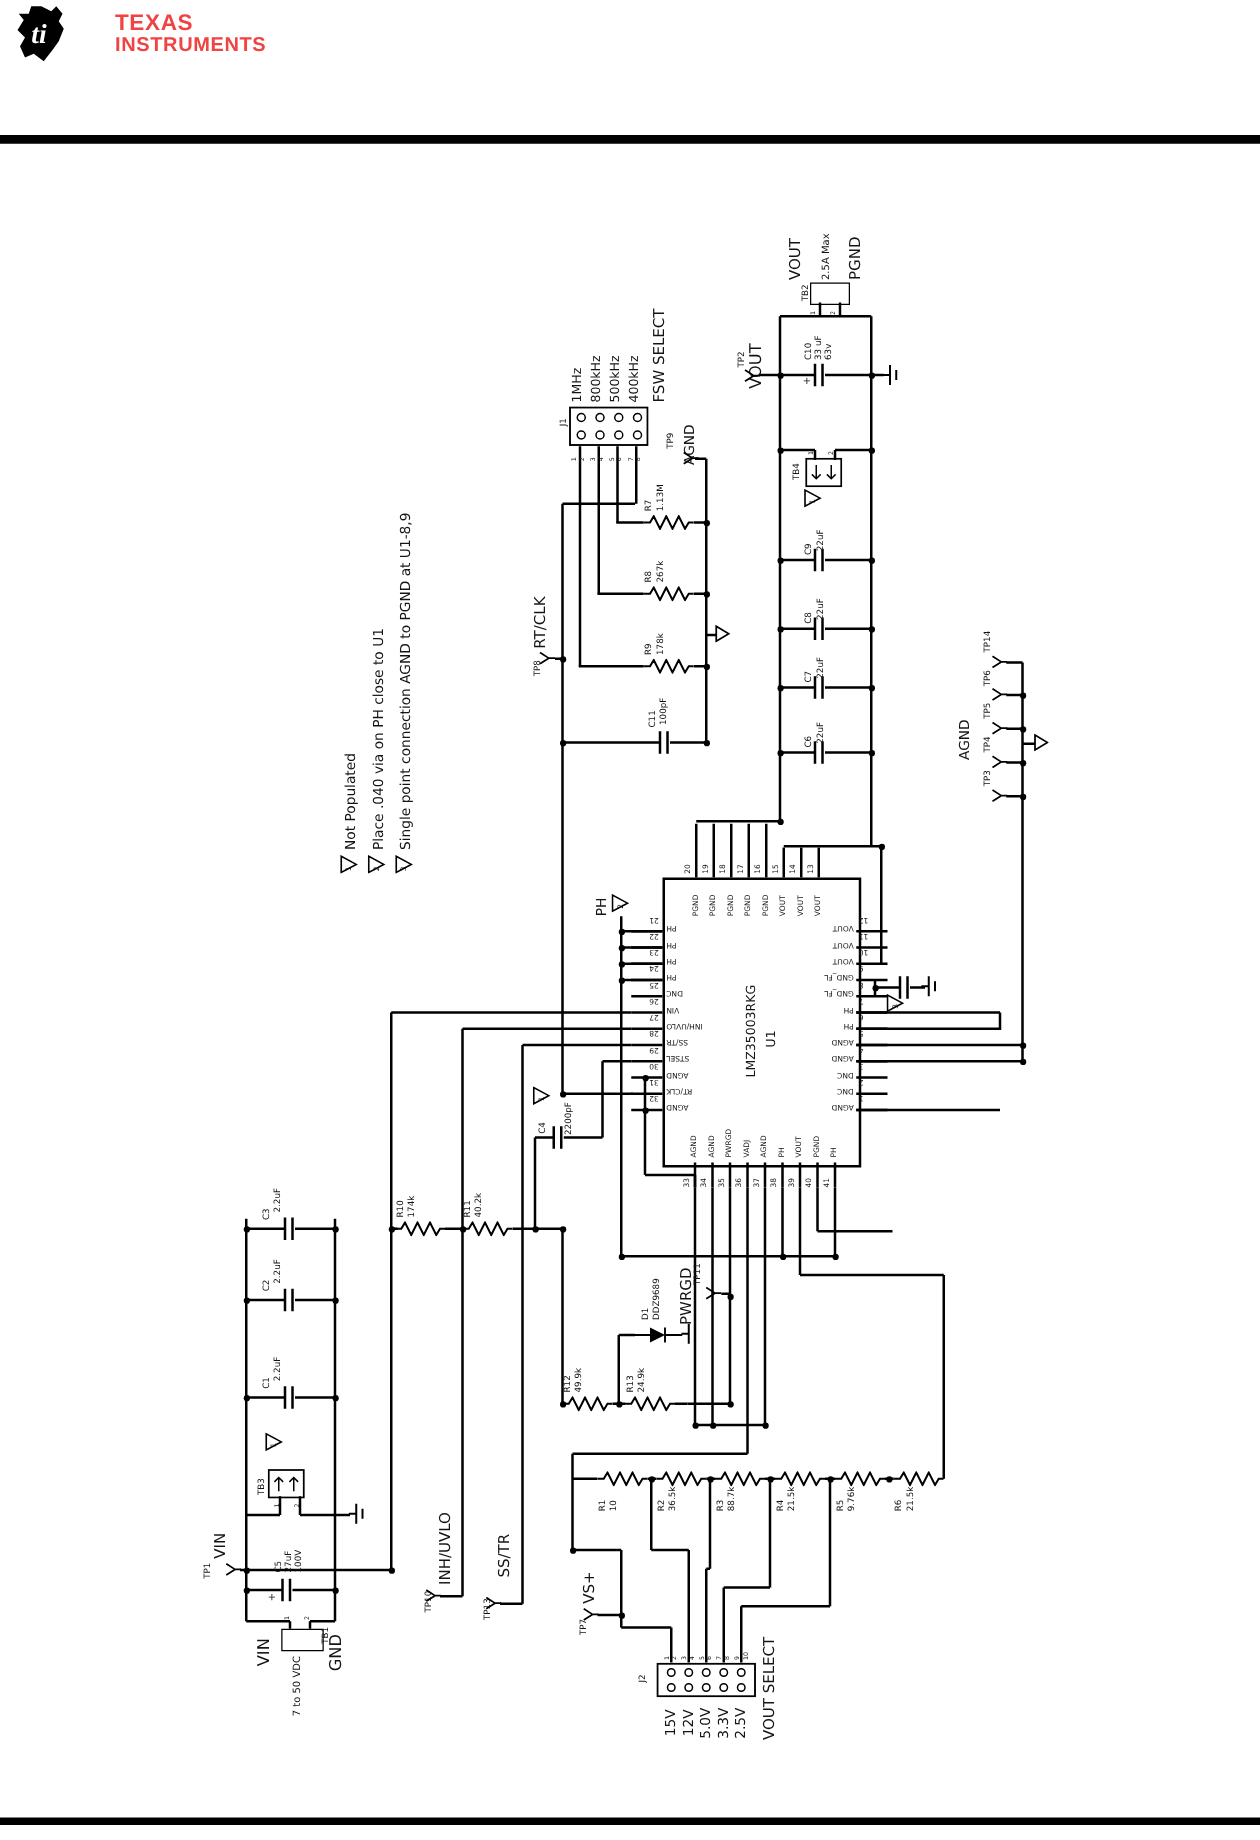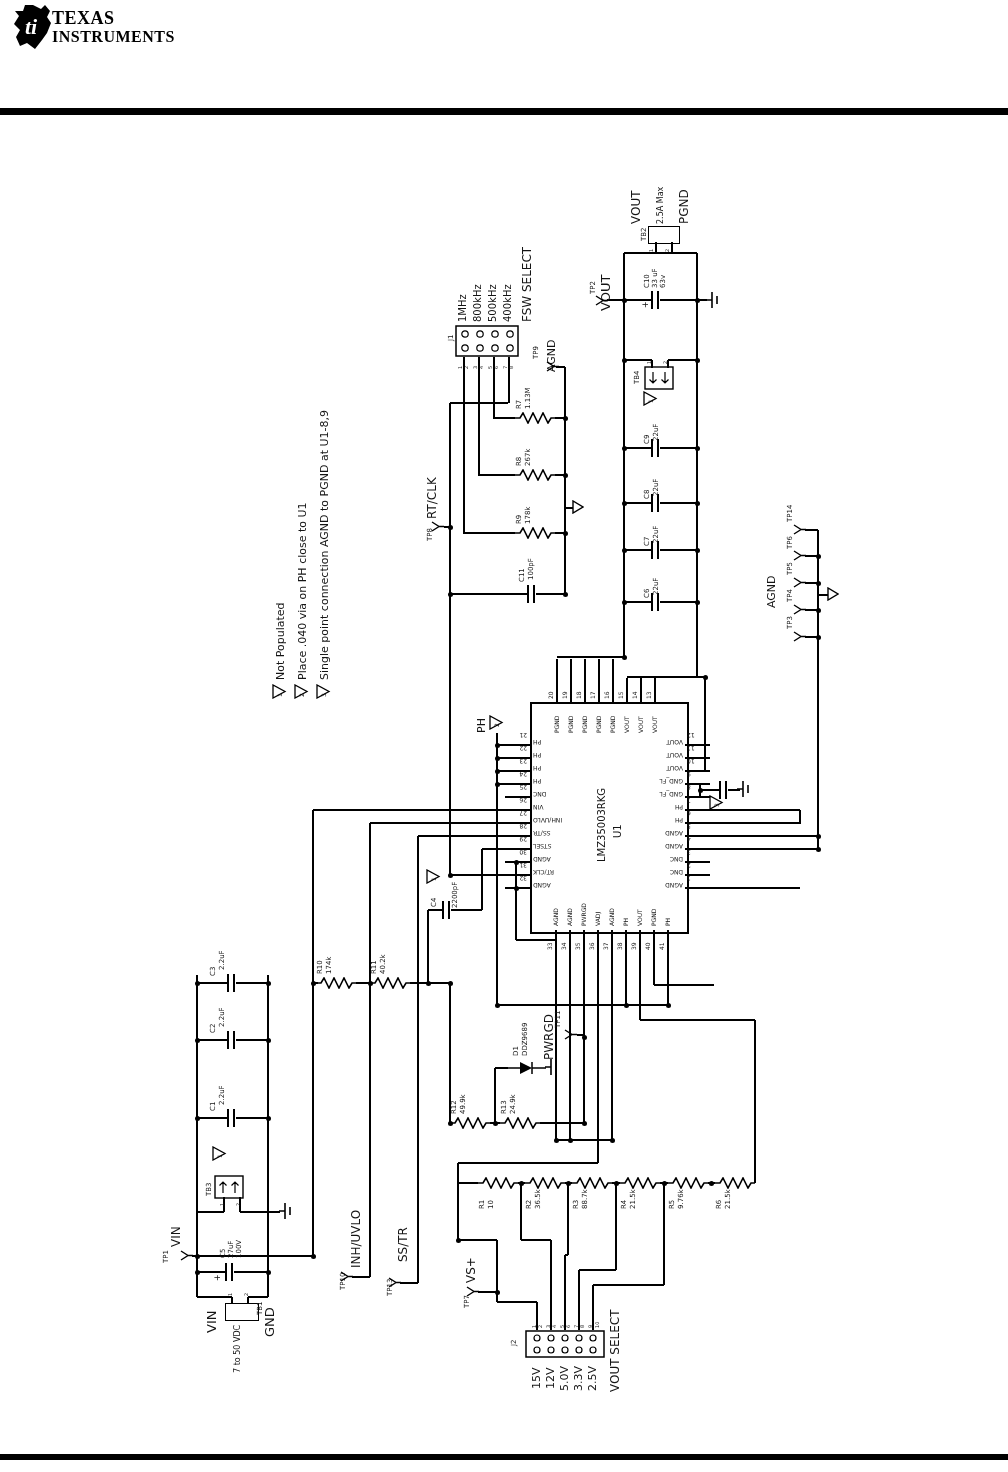--- a/index.html
+++ b/index.html
@@ -6,21 +6,21 @@
   #page{position:relative;width:1008px;height:1472px;background:#ffffff;overflow:hidden;
         font-family:"DejaVu Sans",sans-serif;color:#111;}
   .rule{position:absolute;left:0;width:1008px;background:#000;}
   .w{position:absolute;background:#000;}
   .dot{position:absolute;width:5px;height:5px;border-radius:50%;background:#000;}
   .vt{position:absolute;white-space:nowrap;line-height:1;transform-origin:0 0;transform:rotate(-90deg);color:#141414;}
   .r180{position:absolute;white-space:nowrap;line-height:1;transform:rotate(180deg);color:#141414;}
   .sym{position:absolute;line-height:0;}
   .icbody{position:absolute;border:2px solid #000;background:#fff;}
   .box{position:absolute;border:1.6px solid #000;background:#fff;}
-  .brand{position:absolute;font-family:Liberation Serif, serif;font-weight:bold;color:#000000;letter-spacing:.5px;}
+  .brand{position:absolute;font-family:Liberation Sans, sans-serif;font-weight:bold;color:#ef4444;letter-spacing:.5px;margin-left:40px;}
 </style>
 </head>
 <body>
 
 <div id="page">
 
   <div class="sym" style="left:12px;top:4px;">
     <svg width="42" height="48" viewBox="0 0 42 48">
       <path d="M21,1 L29,5 L33,1 L38,7 L35,13 L39,19 L35,29 L30,36 L23,45 L15,39 L8,42 L4,33 L8,26 L2,20 L7,12 L3,7 L11,7 L13,1 Z" fill="#000"></path>
       <text x="13" y="30" font-size="22" font-style="italic" font-weight="bold" fill="#fff" font-family="Liberation Serif,serif">ti</text>

